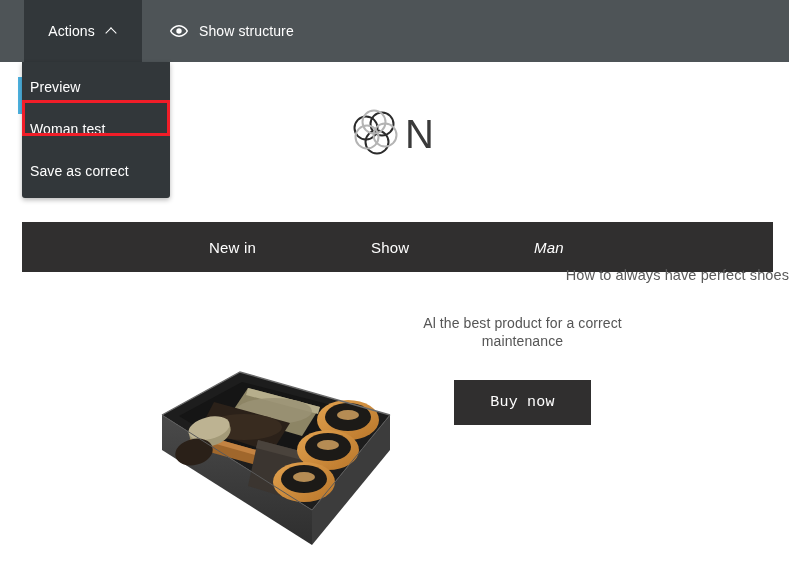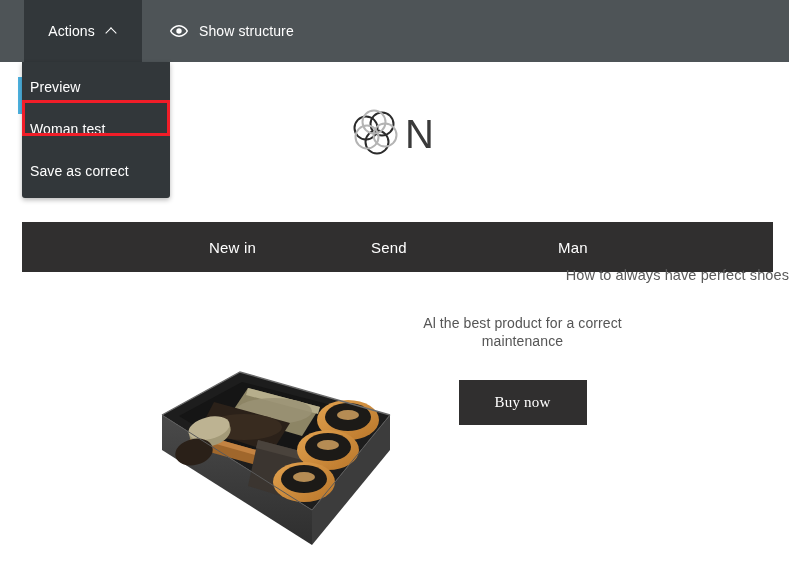--- a/index.html
+++ b/index.html
@@ -171,21 +171,21 @@
   }
   .nav-item {
     color: #ffffff;
     font-size: 15px;
     letter-spacing: .2px;
     cursor: pointer;
     position: absolute;
   }
   .nav-item-0 { left: 187px; }
   .nav-item-1 { left: 349px; }
-  .nav-item-2 { left: 536px; }
+  .nav-item-2 { left: 512px; font-style: italic; }
 
   
   .headline {
     position: absolute;
     left: 0;
     top: 205px;
     width: 789px;
     text-align: right;
     color: #5a5a5a;
     font-size: 14.5px;
@@ -225,21 +225,21 @@
   .buy-btn {
     display: inline-block;
     margin-top: 30px;
     background: #302f2f;
     color: #ffffff;
     font-size: 15px;
     letter-spacing: .2px;
     padding: 14px 36px;
     cursor: pointer;
     border: none;
-    font-family: Liberation Serif, serif;
+    font-family: Liberation Mono, monospace;
   }
 </style>
 </head>
 <body>
 
 <div class="toolbar">
 
   <div class="actions-btn">
     <span class="actions-label">Actions</span>
     <span class="chev-up"></span>
@@ -285,21 +285,21 @@
           <circle cx="38" cy="29" r="11.5" fill="none" stroke="#b4b4b4" stroke-width="2"></circle>
           <circle cx="20" cy="31" r="11.5" fill="none" stroke="#b4b4b4" stroke-width="2"></circle>
         </svg>
       </span>
       <span class="logo-text-right">N</span>
     </div>
   </div>
 
   <div class="nav-strip">
     <span class="nav-item nav-item-0">New in</span>
-    <span class="nav-item nav-item-1">Send</span>
+    <span class="nav-item nav-item-1">Show</span>
     <span class="nav-item nav-item-2">Man</span>
   </div>
 
   <div class="headline">How to always have perfect shoes</div>
 
   <div class="content-row">
 
     <div class="product-img-col">
       <svg class="product-svg" width="245" height="255" viewBox="0 0 245 255" aria-hidden="true">
         <defs>

